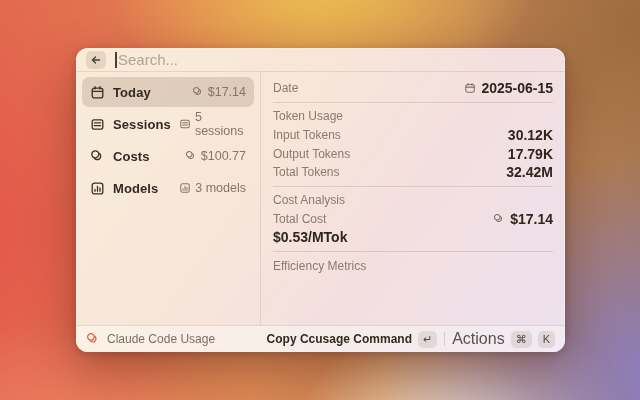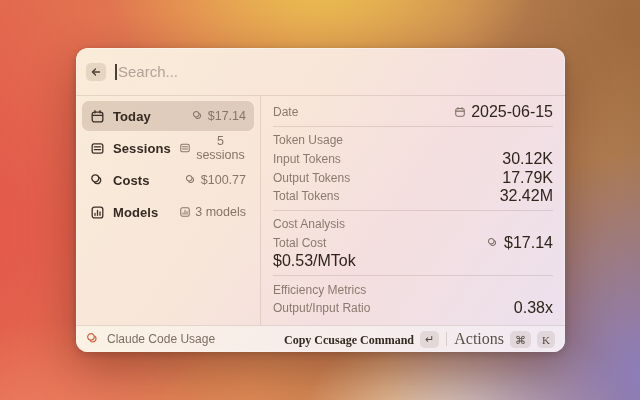--- a/index.html
+++ b/index.html
@@ -18,65 +18,65 @@
   }
   .window {
     position:absolute; left:76px; top:48px; width:489px; height:304px;
     border-radius:12px;
     background: linear-gradient(125deg, #f9ecd8 0%, #f8e6d9 38%, #f4dfdf 62%, #ece1ef 100%);
     box-shadow: 0 18px 45px rgba(70,25,15,0.38), 0 2px 8px rgba(0,0,0,0.18),
                 inset 0 0 0 1px rgba(255,255,255,0.35);
     display:flex; flex-direction:column; overflow:hidden;
   }
   
-  .header { height:48px; display:flex; align-items:center; gap:9px; padding:0 10px;
+  .header { height:24px; display:flex; align-items:center; gap:9px; padding:0 10px;
             border-bottom:1px solid rgba(110,75,55,0.14); flex:0 0 auto; }
   .back-btn { width:20px; height:18px; border:none; border-radius:5px;
               background:rgba(90,55,35,0.12); color:#4a3c33; display:flex;
               align-items:center; justify-content:center; cursor:pointer; flex:0 0 auto; }
   .back-btn svg { width:12px; height:12px; }
   .search-wrap { position:relative; flex:1; display:flex; align-items:center; }
   .caret { position:absolute; left:0; top:50%; transform:translateY(-50%);
            width:1.5px; height:16px; background:#4a4038; }
   .search-input { width:100%; border:none; outline:none; background:transparent;
                   font-family:"Liberation Sans",sans-serif; font-size:15px;
                   color:#3a2f28; padding-left:3px; }
   .search-input::placeholder { color:#b3a197; }
   
-  .body { flex:1; display:flex; min-height:0;text-align:center; }
+  .body { flex:1; display:flex; min-height:0; }
   .sidebar { width:185px; flex:0 0 auto; padding:5px 6px; display:flex;
              flex-direction:column; gap:2px; border-right:1px solid rgba(110,75,55,0.14); }
   .side-item { height:30px; border-radius:7px; display:flex; align-items:center;
                gap:8px; padding:0 8px; cursor:pointer; }
   .side-item.selected { background:rgba(96,58,38,0.16); }
   .side-item .lead { color:#3c2f27; display:flex; }
   .side-item .lead svg { width:15px; height:15px; }
   .side-label { font-size:13px; font-weight:700; color:#342a23; letter-spacing:.1px; }
   .side-acc { margin-left:auto; display:flex; align-items:center; gap:4px;
               color:#857568; font-size:12.5px; }
   .side-acc svg { width:12px; height:12px; }
   
   .detail { flex:1; padding:7px 12px 0 12px; min-width:0; }
   .drow { height:18.6px; display:flex; align-items:center; justify-content:space-between;gap:43px; }
   .dlabel { font-size:12px; color:#8a7a6e; }
   .dsection { font-size:12px; color:#8a7a6e; }
-  .dvalue { font-size:16px; font-weight:400; color:#2e251d; display:flex;
+  .dvalue { font-size:14px; font-weight:700; color:#2e251d; display:flex;
             align-items:center; gap:5px; }
   .dvalue svg { width:12px; height:12px; color:#7d6f64; }
   .dsep { border:none; border-top:1px solid rgba(110,75,55,0.16); margin:4.5px 0 4px 0; }
   
   .footer { flex:0 0 auto; height:27px; display:flex; align-items:center; gap:8px;
             padding:0 10px; border-top:1px solid rgba(110,75,55,0.16);
             background:linear-gradient(90deg, rgba(252,245,233,0.75), rgba(243,238,244,0.75)); }
   .app-chip { display:flex; align-items:center; gap:7px; }
   .app-chip svg { width:14px; height:14px; color:#d0603f; }
   .app-name { font-size:12px; color:#7c6d63; }
   .footer-right { margin-left:auto; display:flex; align-items:center; gap:7px; }
-  .action-btn { display:flex; align-items:flex-end; gap:6px; background:transparent;
-                border:none; cursor:pointer; font-family:Liberation Serif, serif; }
+  .action-btn { display:flex; align-items:center; gap:6px; background:transparent;
+                border:none; cursor:pointer; font-family:Liberation Sans, sans-serif; }
   .primary-label { font-size:12px; font-weight:700; color:#33291f; }
   .actions-label { font-size:16px; color:#5c5149; }
   .keycap { background:rgba(90,55,35,0.11); border-radius:5px; padding:1.5px 5px;
             font-size:11px; color:#564a41; line-height:14px; min-width:17px;
             text-align:center; display:inline-block; }
   .vdiv { width:1px; height:14px; background:rgba(90,55,35,0.18); }
 </style>
 </head>
 <body>
 
@@ -231,24 +231,20 @@
       </div>
       <div class="drow">
         <span class="dvalue">$0.53/MTok</span>
       </div>
 
       <hr class="dsep">
 
       <div class="drow">
         <span class="dsection">Efficiency Metrics</span>
       </div>
-      <div class="drow">
-        <span class="dlabel">Output/Input Ratio</span>
-        <span class="dvalue">0.38x</span>
-      </div>
 
     </div>
   </div>
 
   <div class="footer">
     <span class="app-chip">
       <span style="display:flex;">
         <svg viewBox="0 0 24 24" fill="none" stroke="currentColor" stroke-width="2.1" stroke-linecap="round">
             <circle cx="8.5" cy="8.5" r="5.6"></circle>
             <path d="M15.2 7.3a5.6 5.6 0 1 1-7.9 7.9"></path>

